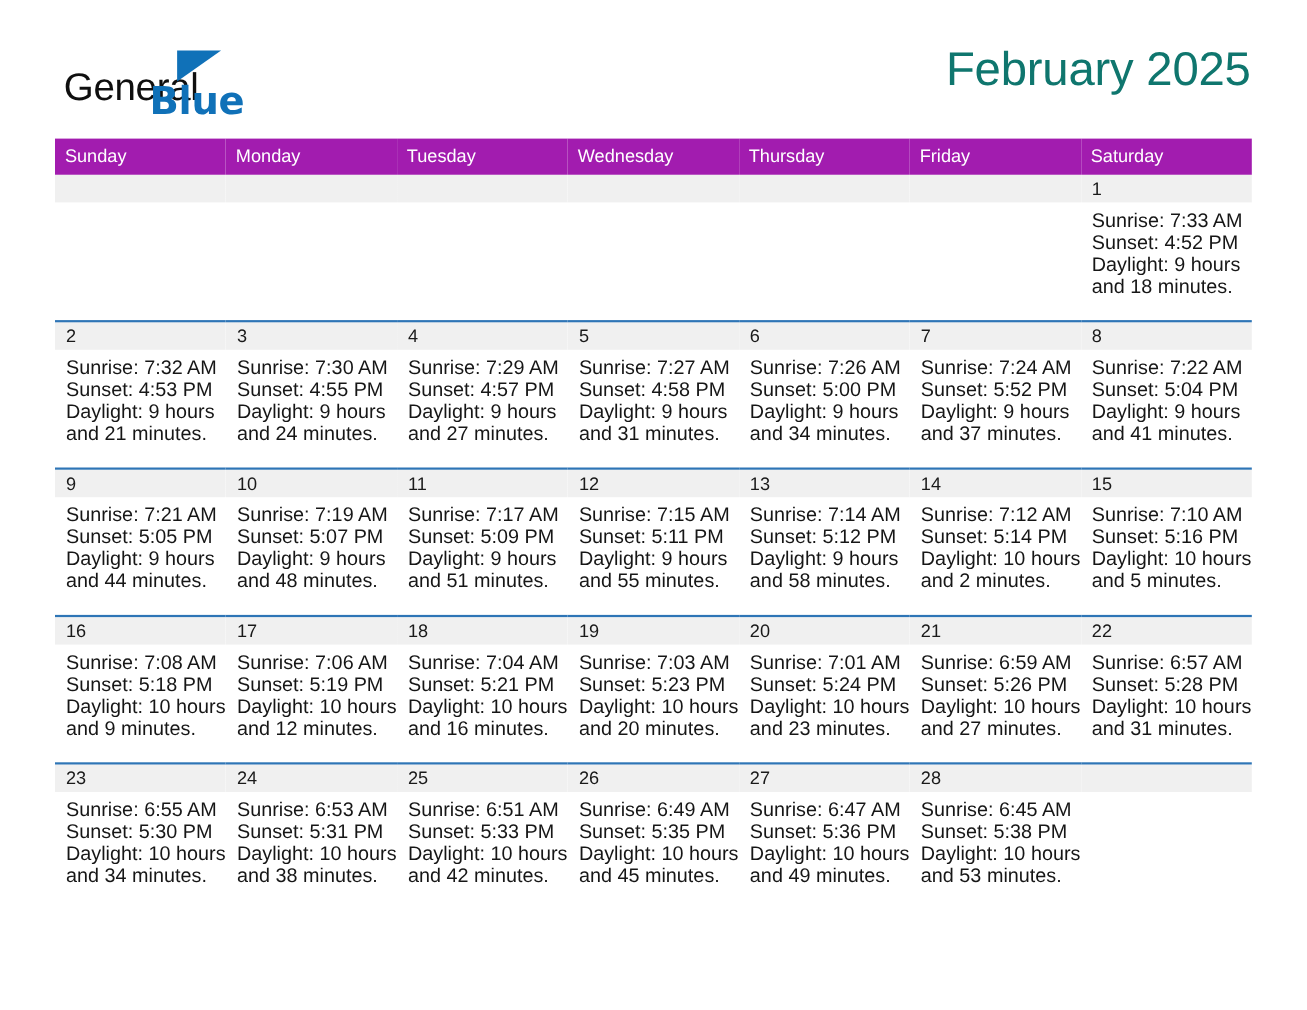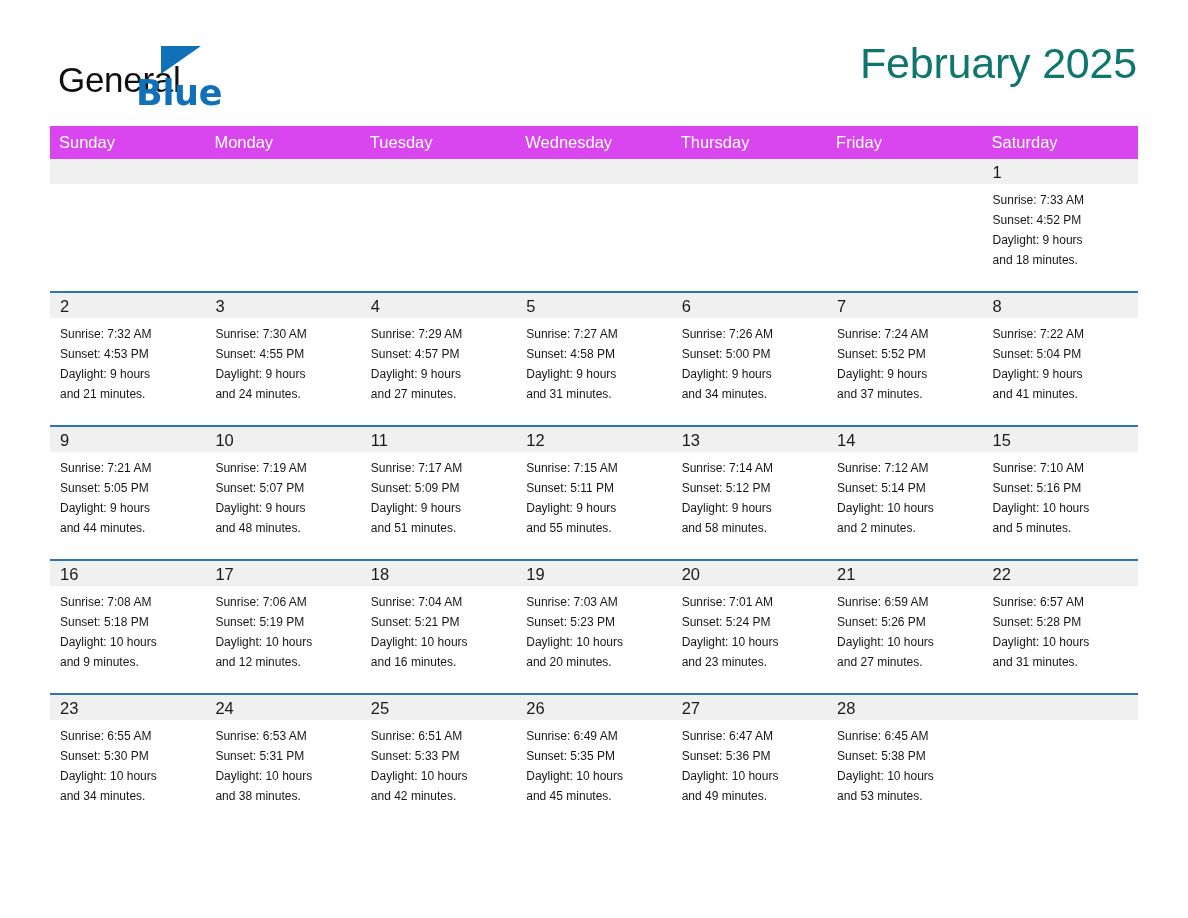--- a/index.html
+++ b/index.html
@@ -89,21 +89,21 @@
   
   .calendar {
     margin-top: 14px;
     width: 1088px;
     border-collapse: collapse;
     table-layout: fixed;
   }
   .calendar col { width: 155.43px; }
 
   thead th {
-    background: #d946ef;
+    background: #a21caf;
     color: #ffffff;
     text-align: left;
     font-weight: 400;
     font-size: 16.5px;
     line-height: 20px;
     padding: 6px 0 7px 9px;
     height: 30px;
     box-sizing: border-box;
     vertical-align: middle;
   }
@@ -127,21 +127,21 @@
   .daynum {
     height: 25px;
     box-sizing: border-box;
     padding: 2px 0 0 10px;
     font-size: 16.5px;
     line-height: 22px;
     color: #1a1a1a;
   }
   .info {
     padding: 6px 8px 0 10px;
-    font-size: 12px;
+    font-size: 18px;
     line-height: 20px;
     color: #161616;
   }
   .info div { white-space: nowrap; }
 
   td.empty .daynum { visibility: hidden; }
 </style>
 </head>
 <body>
 

